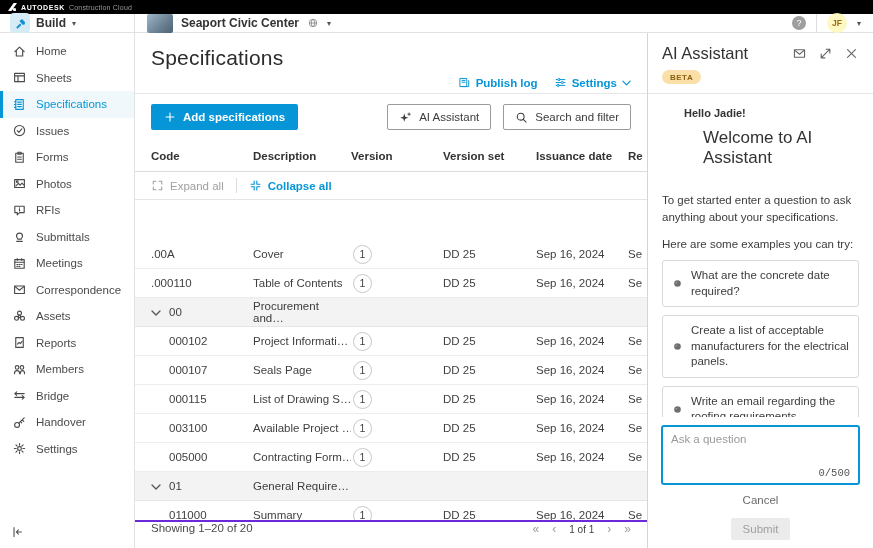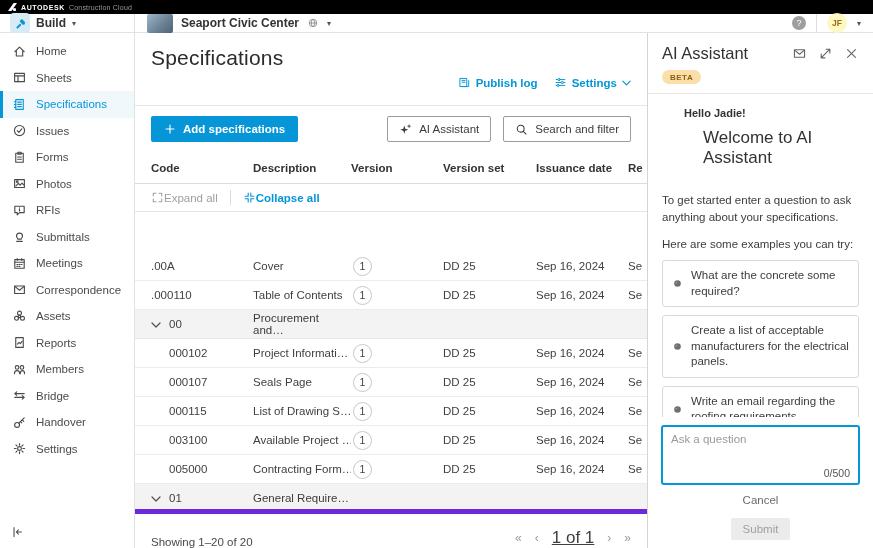--- a/index.html
+++ b/index.html
@@ -34,48 +34,48 @@
   .sidebar { width:135px; flex:0 0 auto; border-right:1px solid #e2e2e2; padding-top:5px; position:relative; background:#fff; }
   .nav-item { height:26.5px; display:flex; align-items:center; gap:9px; padding:0 9px; font-size:11.5px; color:#4a4a4a; border-left:3px solid transparent; cursor:pointer; }
   .nav-item svg { flex:0 0 auto; }
   .nav-item.active { color:#0696d7; border-left-color:#0696d7; background:#f0f8fc; }
   .sidebar-collapse { position:absolute; left:10px; bottom:7px; color:#4a4a4a; }
 
   
   .main { flex:1; min-width:0; display:flex; flex-direction:column; background:#fff; }
   .page-head { padding:13px 16px 0; flex:0 0 auto; }
   .page-title { font-size:21px; font-weight:500; color:#2b2b2b; letter-spacing:.2px; }
-  .links-row { display:flex; justify-content:flex-end; align-items:center; gap:16px; padding:6px 16px 16px; border-bottom:1px solid #e6e6e6; flex:0 0 auto; }
+  .links-row { display:flex; justify-content:flex-end; align-items:center; gap:16px; padding:6px 16px 4px; border-bottom:1px solid #e6e6e6; flex:0 0 auto; }
   .hlink { display:flex; align-items:center; gap:5px; color:var(--accent,#0696d7); font-size:11.5px; font-weight:600; cursor:pointer; }
   .toolbar { display:flex; justify-content:space-between; align-items:center; padding:10px 16px 11px; flex:0 0 auto; }
   .btn-primary { display:flex; align-items:center; gap:7px; height:26px; padding:0 13px; background:var(--accent,#0696d7); color:#fff; font-size:11.5px; font-weight:600; border:none; border-radius:2px; cursor:pointer; }
   .toolbar-right { display:flex; gap:12px; }
   .btn-outline { display:flex; align-items:center; gap:7px; height:26px; padding:0 11px; background:#fff; color:#3c3c3c; font-size:11.5px; border:1px solid #9b9b9b; border-radius:2px; cursor:pointer; }
 
   .trow { display:grid; grid-template-columns:102px 98px 92px 93px 92px 1fr; padding-left:16px; align-items:center; overflow:hidden; }
   .thead { height:31px; border-bottom:1px solid #dcdcdc; font-weight:bold; font-size:11.5px; color:#333; flex:0 0 auto; }
   .thead > div { overflow:hidden; white-space:nowrap; }
   .control-row { height:28px; display:flex; align-items:center; gap:12px; padding-left:16px; border-bottom:1px solid #e4e4e4; flex:0 0 auto; }
-  .ctl { display:flex; align-items:center; font-size:11.5px; cursor:pointer; }
+  .ctl { display:flex; align-items:center; gap:6px; font-size:11.5px; cursor:pointer; }
   .ctl.disabled { color:#a0a0a0; }
   .ctl.blue { color:var(--accent,#0696d7); font-weight:600; }
   .ctl-div { width:1px; height:15px; background:#dcdcdc; }
 
   .rows { flex:1; min-height:0; overflow:hidden;margin-top:40px; }
   .data-row { height:29px; border-bottom:1px solid #ececec; font-size:11.5px; color:#3f3f3f; cursor:pointer; }
   .data-row .cell { overflow:hidden; white-space:nowrap; }
   .code-indent { padding-left:18px; }
   .bubble { width:19px; height:19px; border:1px solid #c8c8c8; border-radius:50%; background:#fff; display:flex; align-items:center; justify-content:center; font-size:10.5px; color:#3f3f3f; margin-left:2px; }
   .group-row { height:29px; background:#f3f3f3; border-bottom:1px solid #e6e6e6; cursor:pointer; }
   .group-code { display:flex; align-items:center; gap:8px; color:#3f3f3f; }
 
-  .table-footer { height:39px; border-top:5px solid #6d28d9; display:flex; justify-content:space-between; align-items:flex-end; padding:0 16px; flex:0 0 auto; background:#fff; }
+  .table-footer { height:28px; border-top:2px solid #6d28d9; display:flex; justify-content:space-between; align-items:flex-start; padding:0 16px; flex:0 0 auto; background:#fff; }
   .showing { color:#4a4a4a; font-size:11.5px; }
   .pager { display:flex; align-items:center; gap:13px; font-size:12px; color:#9b9b9b; }
-  .pager .pg-label { color:#3f3f3f; font-size:17px;text-decoration:underline; }
+  .pager .pg-label { color:#3f3f3f; font-size:10px; }
   .pager span { cursor:pointer; }
 
   
   .ai-panel { width:226px; flex:0 0 auto; border-left:1px solid #d5d5d5; display:flex; flex-direction:column; background:#fff; }
   .panel-head { padding:11px 14px 9px; border-bottom:1px solid #e5e5e5; flex:0 0 auto; }
   .panel-title-row { display:flex; align-items:center; }
   .panel-title { font-size:16.5px; color:#333; flex:1; }
   .panel-icons { display:flex; gap:11px; color:#666; }
   .panel-icons svg { cursor:pointer; }
   .beta-pill { display:inline-block; margin-top:7px; background:#fae0a8; color:#8a5f10; font-size:8px; font-weight:bold; letter-spacing:.5px; padding:2.5px 8px; border-radius:9px; }
@@ -83,21 +83,21 @@
   .greeting { font-weight:bold; font-size:11px; color:#333; margin-bottom:9px;margin-left:22px; }
   .welcome { font-size:17px; color:#333; margin-bottom:24px;margin-left:41px; }
   .intro { font-size:11.5px; color:#3c3c3c; line-height:1.45; margin-bottom:13px; }
   .examples-label { font-size:11.5px; color:#3c3c3c; margin-bottom:10px; }
   .example-card { border:1px solid #d9d9d9; border-radius:3px; padding:7px 9px; display:flex; align-items:center; gap:8px; font-size:11.5px; line-height:1.35; color:#3c3c3c; margin-bottom:8px; cursor:pointer; background:#fff; }
   .example-card svg { flex:0 0 auto; }
   .panel-footer { padding:8px 13px 8px; flex:0 0 auto; }
   .ask-box { position:relative; border:2px solid var(--accent,#0696d7); border-radius:3px; height:60px; }
   .ask-box textarea { width:100%; height:100%; border:none; outline:none; resize:none; font-family:"Liberation Sans",sans-serif; font-size:11.5px; color:#333; padding:6px 8px; background:transparent; }
   .ask-box textarea::placeholder { color:#9a9a9a; }
-  .char-counter { position:absolute; right:8px; bottom:4px; font-size:10.5px; color:#555; background:#fff; }
+  .char-counter { position:absolute; right:8px; bottom:4px; font-size:10.5px; color:#555; background:#fff;font-family:Liberation Mono, monospace; }
   .ask-actions { display:flex; justify-content:flex-end; align-items:center; gap:12px; margin-top:9px;flex-direction:column; }
   .cancel-link { font-size:11.5px; color:#6b6b6b; cursor:pointer; }
   .btn-submit { background:#ebebeb; color:#a0a0a0; border:none; border-radius:2px; font-size:11.5px; padding:5px 12px; font-family:"Liberation Sans",sans-serif; cursor:pointer; }
 </style>
 </head>
 <body>
 
 <div class="screen">
 
   <div class="topbar">
@@ -493,21 +493,21 @@
         <div class="greeting">Hello Jadie!</div>
         <div class="welcome">Welcome to AI Assistant</div>
         <div class="intro">To get started enter a question to ask anything about your specifications.</div>
         <div class="examples-label">Here are some examples you can try:</div>
         <div id="examples">
             <div class="example-card">
               <svg width="11" height="11" viewBox="0 0 16 16">
                 <circle cx="8" cy="8" r="4.8" fill="#6f6f6f"></circle>
                 <circle cx="6.4" cy="6.6" r="1.3" fill="#9a9a9a"></circle>
               </svg>
-              <span>What are the concrete some required?</span>
+              <span>What are the concrete date required?</span>
             </div>
             <div class="example-card">
               <svg width="11" height="11" viewBox="0 0 16 16">
                 <circle cx="8" cy="8" r="4.8" fill="#6f6f6f"></circle>
                 <circle cx="6.4" cy="6.6" r="1.3" fill="#9a9a9a"></circle>
               </svg>
               <span>Create a list of acceptable manufacturers for the electrical panels.</span>
             </div>
             <div class="example-card">
               <svg width="11" height="11" viewBox="0 0 16 16">

